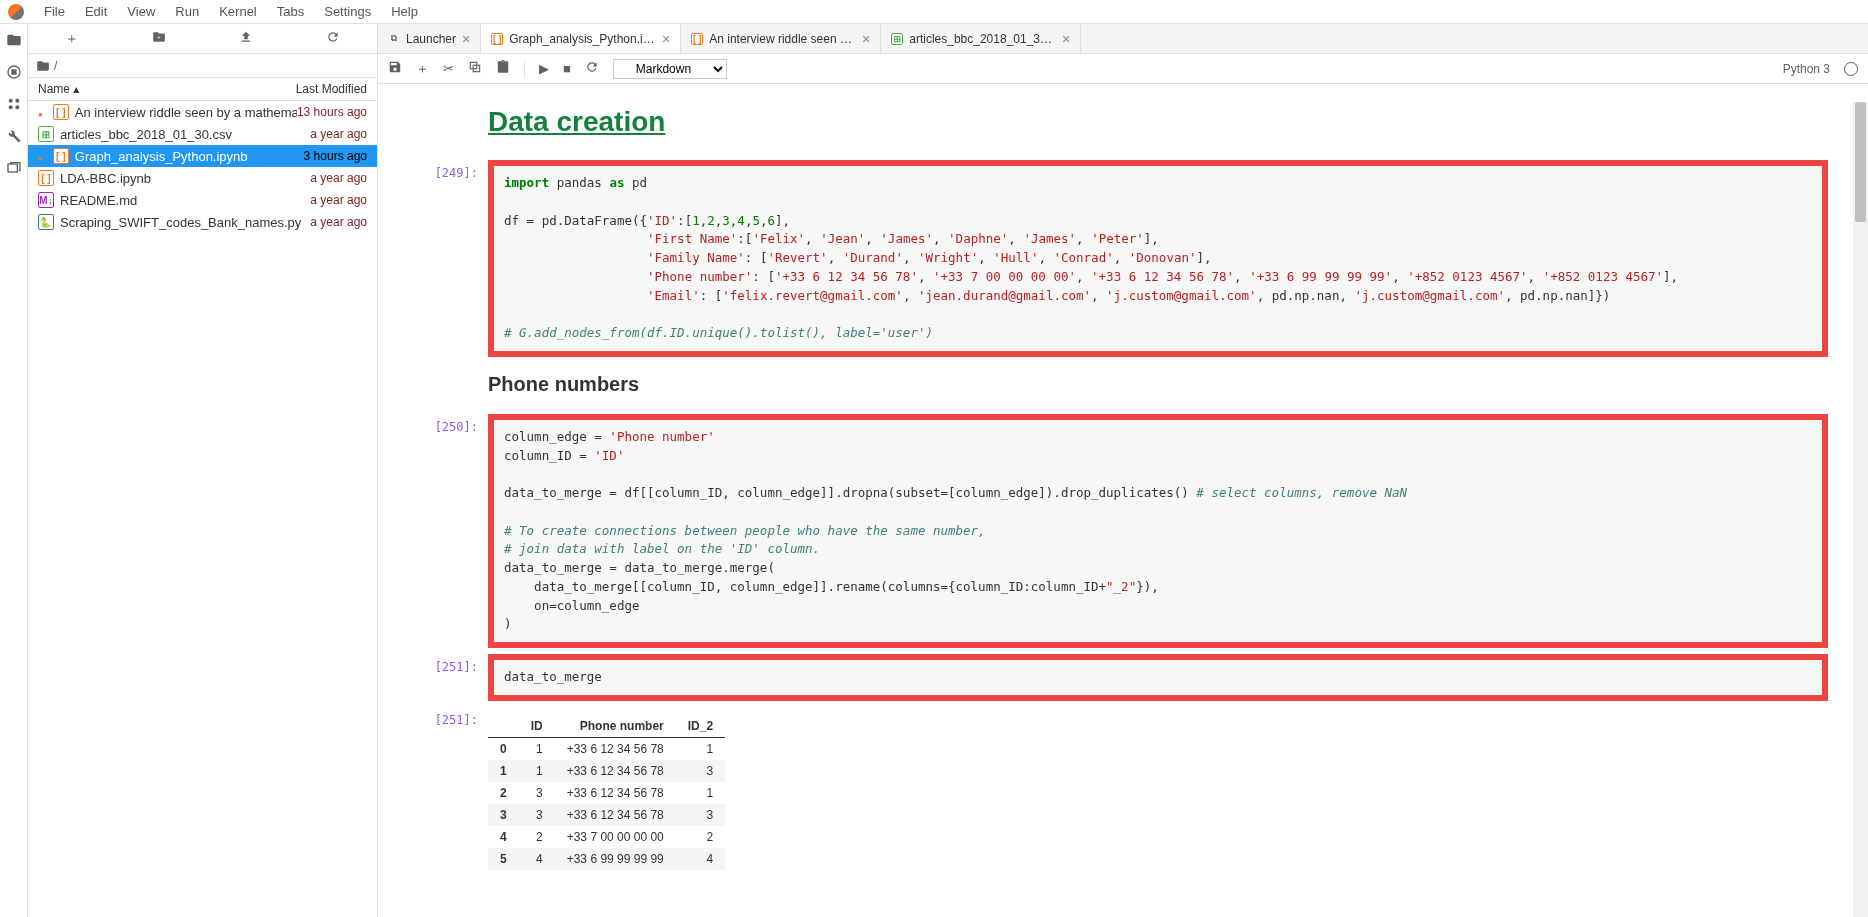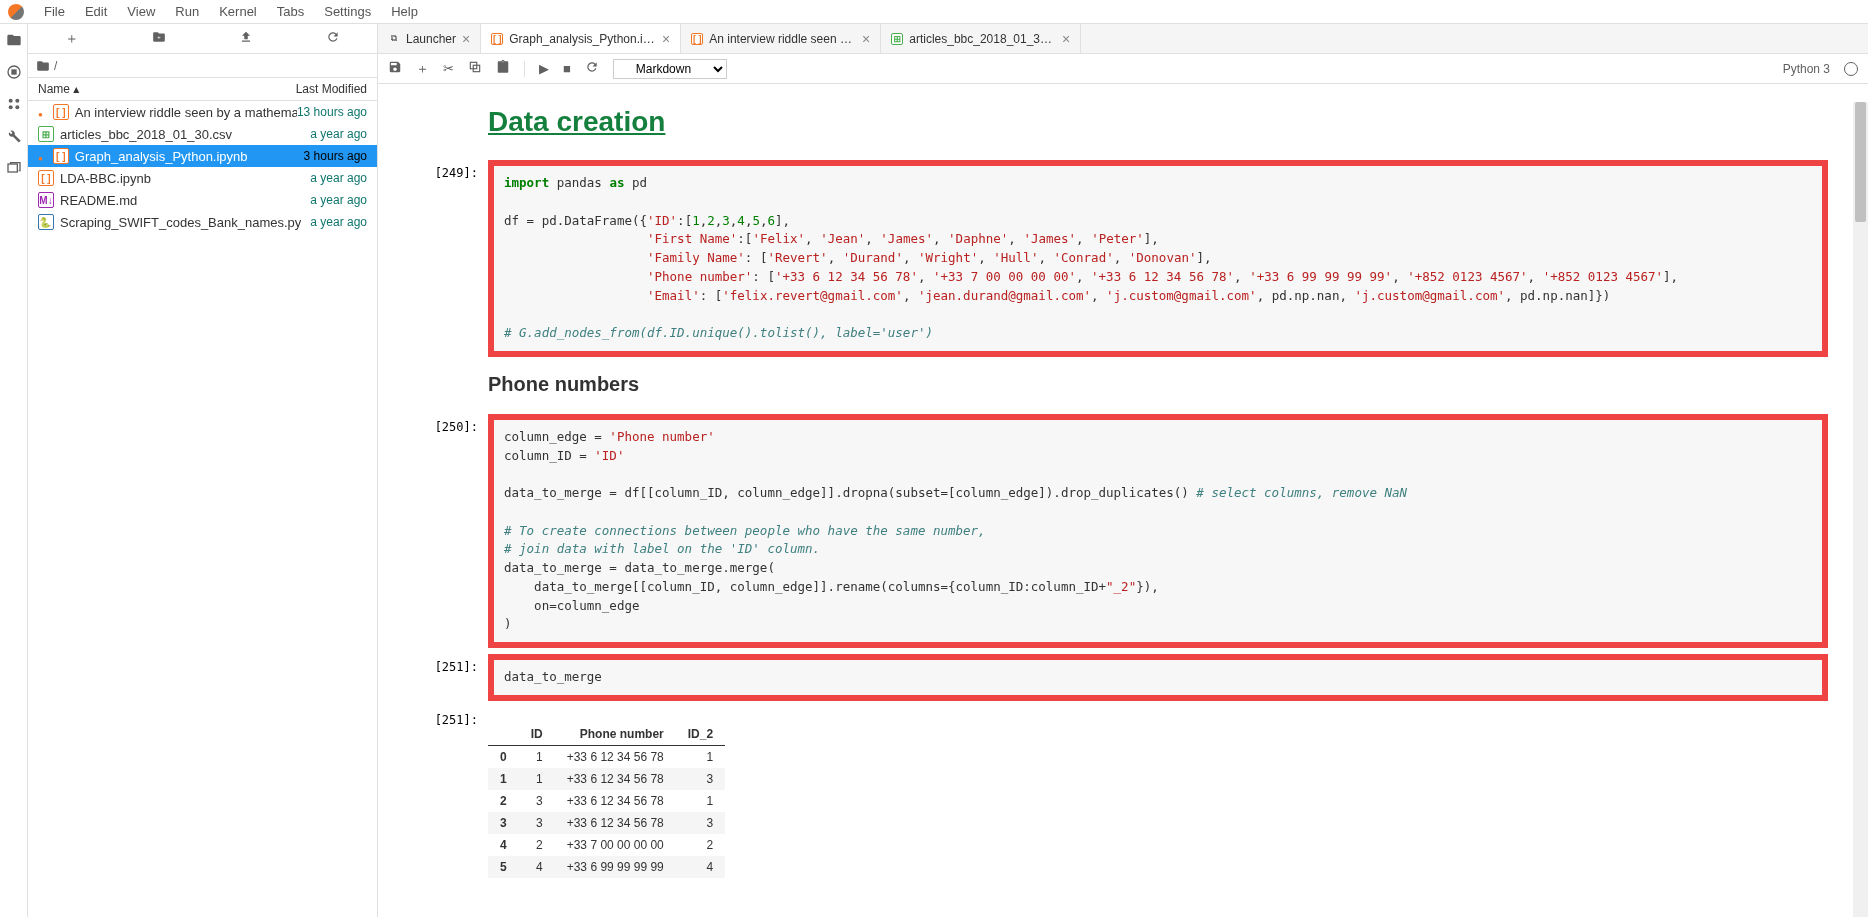--- a/index.html
+++ b/index.html
@@ -16,21 +16,21 @@
 .sidebar-toolbar { display: flex; justify-content: space-around; align-items: center; height: 30px; border-bottom: 1px solid #e0e0e0; }
 .sidebar-toolbar .tb-icon { color: #616161; cursor: pointer; font-size: 14px; }
 .breadcrumb { display: flex; align-items: center; height: 24px; padding: 0 8px; border-bottom: 1px solid #e0e0e0; color: #616161; font-size: 12px; }
 .breadcrumb .folder-icon { margin-right: 4px; }
 .file-header { display: flex; justify-content: space-between; padding: 4px 10px; border-bottom: 1px solid #e0e0e0; font-size: 12px; color: #333; }
 .file-header .col { cursor: pointer; }
 .file-list { flex: 1; overflow-y: auto; }
 .file-row { display: flex; align-items: center; justify-content: space-between; padding: 3px 10px; cursor: pointer; font-size: 13px; }
 .file-row.selected { background: #2196f3; color: #fff; }
 .file-row .fname { display: flex; align-items: center; gap: 6px; overflow: hidden; white-space: nowrap; text-overflow: ellipsis; }
-.file-row .fmod { color: #0f766e; font-size: 12px; white-space: nowrap; }
+.file-row .fmod { color: #7f1d1d; font-size: 12px; white-space: nowrap; }
 .file-row.selected .fmod { color: #000000; }
 .file-ico { width: 16px; height: 16px; display: inline-flex; align-items: center; justify-content: center; font-size: 10px; font-weight: bold; border-radius: 2px; flex-shrink: 0; }
 .ico-nb { background: #fff; border: 1px solid #f37726; color: #f37726; }
 .ico-nb-dot::before { content: "●"; color: #f37726; margin-right: 4px; font-size: 8px; }
 .ico-csv { background: #fff; border: 1px solid #4caf50; color: #4caf50; }
 .ico-md { background: #fff; border: 1px solid #9c27b0; color: #9c27b0; }
 .ico-py { background: #fff; border: 1px solid #3776ab; color: #3776ab; }
 .content { flex: 1; display: flex; flex-direction: column; min-width: 0; }
 .tabbar { display: flex; height: 30px; border-bottom: 1px solid #e0e0e0; background: #f5f5f5; }
 .tab { display: flex; align-items: center; padding: 0 10px; border-right: 1px solid #e0e0e0; background: #f5f5f5; cursor: pointer; font-size: 12px; gap: 6px; max-width: 200px; }
@@ -39,30 +39,30 @@
 .tab .tab-ico { width: 12px; height: 12px; display: inline-flex; align-items: center; justify-content: center; font-size: 9px; }
 .nb-toolbar { display: flex; align-items: center; height: 30px; border-bottom: 1px solid #e0e0e0; padding: 0 10px; gap: 14px; background: #fff; }
 .nb-toolbar .tbicon { color: #616161; cursor: pointer; font-size: 13px; }
 .nb-toolbar .sep { width: 1px; height: 16px; background: #e0e0e0; }
 .nb-toolbar select { border: 1px solid #ccc; padding: 1px 18px; font-size: 12px; background: #fff; }
 .nb-toolbar .spacer { flex: 1; }
 .kernel-name { font-size: 12px; color: #616161; }
 .kernel-indicator { width: 14px; height: 14px; border: 1.5px solid #616161; border-radius: 50%; }
 .notebook { flex: 1; overflow-y: auto; padding: 10px 40px 40px 40px; background: #fff; }
 .cell { display: flex; margin-bottom: 6px; }
-.prompt { width: 70px; flex-shrink: 0; text-align: right; padding-right: 10px; font-family: "Menlo", "Consolas", monospace; font-size: 12px; color: #000000; padding-top: 6px; }
+.prompt { width: 70px; flex-shrink: 0; text-align: right; padding-right: 10px; font-family: "Menlo", "Consolas", monospace; font-size: 12px; color: #8b5cf6; padding-top: 6px; }
 .cell-body { flex: 1; min-width: 0; }
 .md h1 { font-size: 28px; font-weight: 600; margin: 12px 0 16px 0; color: #15803d; text-decoration: underline; }
 .md h2 { font-size: 20px; font-weight: 600; margin: 10px 0 12px 0; color: #333; }
 .code-box { border: 6px solid #ef4444; background: #f7f7f7; padding: 8px 10px; font-family: "Menlo", "Consolas", monospace; font-size: 12.5px; line-height: 1.5; white-space: pre; overflow-x: auto; color: #333; }
 .kw { color: #008000; font-weight: bold; }
 .str { color: #ba2121; }
 .num { color: #008000; }
 .cm { color: #408080; font-style: italic; }
-.out-table { margin-top: 16px; }
+.out-table { margin-top: 8px; }
 .out-table table { border-collapse: collapse; font-size: 12px; }
 .out-table th, .out-table td { padding: 4px 12px; text-align: right; }
 .out-table th { border-bottom: 1px solid #333; font-weight: bold; }
 .out-table tr:nth-child(even) td { background: #f5f5f5; }
 .out-table .idx { font-weight: bold; }
 .scrollbar-v { position: absolute; right: 0; top: 78px; bottom: 0; width: 15px; background: #f0f0f0; }
 .scrollbar-v .thumb { position: absolute; left: 2px; right: 2px; top: 0; height: 120px; background: #c0c0c0; border-radius: 2px; }
 </style>
 </head>
 <body>

